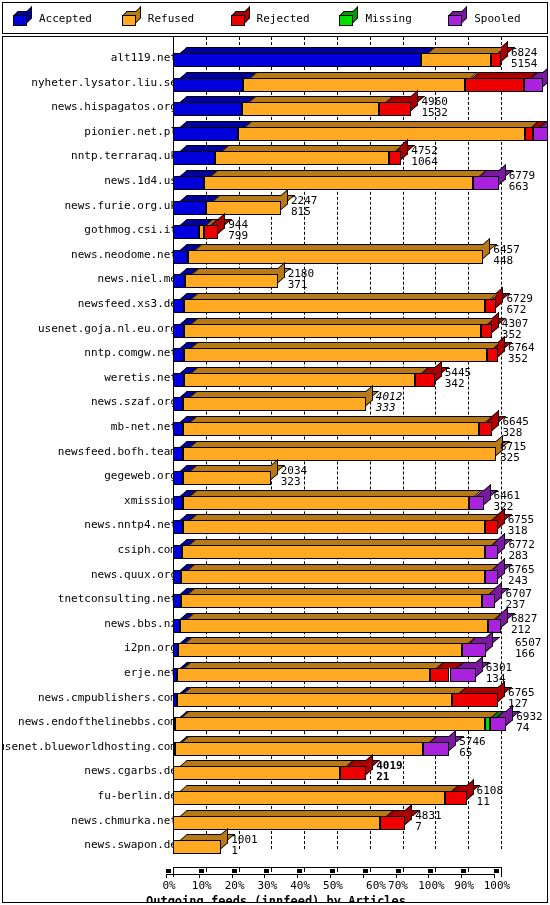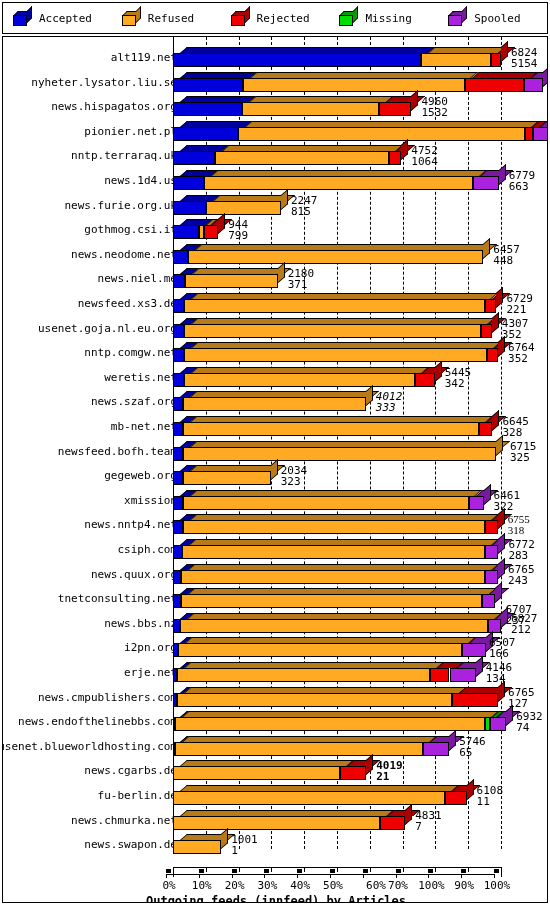--- a/index.html
+++ b/index.html
@@ -271,21 +271,21 @@
           <div class="barwrap">
             <div class="segtop" style="left: 7px; width: 11.48px; background: rgb(0, 0, 159);"></div>
             <div class="seg" style="left: 0px; width: 11.48px; background: rgb(0, 0, 221);"></div>
             <div class="segtop" style="left: 18.48px; width: 300.448px; background: rgb(184, 122, 24);"></div>
             <div class="seg" style="left: 11.48px; width: 300.448px; background: rgb(255, 170, 34);"></div>
             <div class="segtop" style="left: 318.928px; width: 11.48px; background: rgb(171, 0, 0);"></div>
             <div class="seg" style="left: 311.928px; width: 11.48px; background: rgb(238, 0, 0);"></div>
             <div class="endcap" style="left: 323.408px; background: rgb(171, 0, 0);"></div>
             <div class="vlabels" style="left: 333.408px;">
               <div>6729</div>
-              <div>221</div>
+              <div>672</div>
             </div>
           </div>
         </div>
         <div class="row" style="top: 276.6px;">
           <div class="rowlabel">usenet.goja.nl.eu.org</div>
           <div class="barwrap">
             <div class="segtop" style="left: 7px; width: 11.152px; background: rgb(0, 0, 159);"></div>
             <div class="seg" style="left: 0px; width: 11.152px; background: rgb(0, 0, 221);"></div>
             <div class="segtop" style="left: 18.152px; width: 296.84px; background: rgb(184, 122, 24);"></div>
             <div class="seg" style="left: 11.152px; width: 296.84px; background: rgb(255, 170, 34);"></div>
@@ -361,21 +361,21 @@
           </div>
         </div>
         <div class="row" style="top: 399.6px;">
           <div class="rowlabel">newsfeed.bofh.team</div>
           <div class="barwrap">
             <div class="segtop" style="left: 7px; width: 10.168px; background: rgb(0, 0, 159);"></div>
             <div class="seg" style="left: 0px; width: 10.168px; background: rgb(0, 0, 221);"></div>
             <div class="segtop" style="left: 17.168px; width: 312.584px; background: rgb(184, 122, 24);"></div>
             <div class="seg" style="left: 10.168px; width: 312.584px; background: rgb(255, 170, 34);"></div>
             <div class="endcap" style="left: 322.752px; background: rgb(184, 122, 24);"></div>
-            <div class="vlabels" style="left: 337px;">
+            <div class="vlabels" style="left: 327px;">
               <div>6715</div>
               <div>325</div>
             </div>
           </div>
         </div>
         <div class="row" style="top: 424.2px;">
           <div class="rowlabel">gegeweb.org</div>
           <div class="barwrap">
             <div class="segtop" style="left: 7px; width: 10.168px; background: rgb(0, 0, 159);"></div>
             <div class="seg" style="left: 0px; width: 10.168px; background: rgb(0, 0, 221);"></div>
@@ -407,21 +407,21 @@
         <div class="row" style="top: 473.4px;">
           <div class="rowlabel">news.nntp4.net</div>
           <div class="barwrap">
             <div class="segtop" style="left: 7px; width: 10.168px; background: rgb(0, 0, 159);"></div>
             <div class="seg" style="left: 0px; width: 10.168px; background: rgb(0, 0, 221);"></div>
             <div class="segtop" style="left: 17.168px; width: 301.76px; background: rgb(184, 122, 24);"></div>
             <div class="seg" style="left: 10.168px; width: 301.76px; background: rgb(255, 170, 34);"></div>
             <div class="segtop" style="left: 318.928px; width: 12.792px; background: rgb(171, 0, 0);"></div>
             <div class="seg" style="left: 311.928px; width: 12.792px; background: rgb(238, 0, 0);"></div>
             <div class="endcap" style="left: 324.72px; background: rgb(171, 0, 0);"></div>
-            <div class="vlabels" style="left: 334.72px; font-family: Liberation Serif, serif;">
+            <div class="vlabels" style="left: 334.72px;">
               <div>6755</div>
               <div>318</div>
             </div>
           </div>
         </div>
         <div class="row" style="top: 498px;">
           <div class="rowlabel">csiph.com</div>
           <div class="barwrap">
             <div class="segtop" style="left: 7px; width: 8.856px; background: rgb(0, 0, 159);"></div>
             <div class="seg" style="left: 0px; width: 8.856px; background: rgb(0, 0, 221);"></div>
@@ -455,21 +455,21 @@
         <div class="row" style="top: 547.2px;">
           <div class="rowlabel">tnetconsulting.net</div>
           <div class="barwrap">
             <div class="segtop" style="left: 7px; width: 7.544px; background: rgb(0, 0, 159);"></div>
             <div class="seg" style="left: 0px; width: 7.544px; background: rgb(0, 0, 221);"></div>
             <div class="segtop" style="left: 14.544px; width: 301.76px; background: rgb(184, 122, 24);"></div>
             <div class="seg" style="left: 7.544px; width: 301.76px; background: rgb(255, 170, 34);"></div>
             <div class="segtop" style="left: 316.304px; width: 13.12px; background: rgb(122, 24, 159);"></div>
             <div class="seg" style="left: 309.304px; width: 13.12px; background: rgb(170, 34, 221);"></div>
             <div class="endcap" style="left: 322.424px; background: rgb(122, 24, 159);"></div>
-            <div class="vlabels" style="left: 332.424px; margin-top: 16px;">
+            <div class="vlabels" style="left: 332.424px;">
               <div>6707</div>
               <div>237</div>
             </div>
           </div>
         </div>
         <div class="row" style="top: 571.8px;">
           <div class="rowlabel">news.bbs.nz</div>
           <div class="barwrap">
             <div class="segtop" style="left: 7px; width: 6.56px; background: rgb(0, 0, 159);"></div>
             <div class="seg" style="left: 0px; width: 6.56px; background: rgb(0, 0, 221);"></div>
@@ -487,40 +487,40 @@
         <div class="row" style="top: 596.4px;">
           <div class="rowlabel">i2pn.org</div>
           <div class="barwrap">
             <div class="segtop" style="left: 7px; width: 5.248px; background: rgb(0, 0, 159);"></div>
             <div class="seg" style="left: 0px; width: 5.248px; background: rgb(0, 0, 221);"></div>
             <div class="segtop" style="left: 12.248px; width: 283.72px; background: rgb(184, 122, 24);"></div>
             <div class="seg" style="left: 5.248px; width: 283.72px; background: rgb(255, 170, 34);"></div>
             <div class="segtop" style="left: 295.968px; width: 23.944px; background: rgb(122, 24, 159);"></div>
             <div class="seg" style="left: 288.968px; width: 23.944px; background: rgb(170, 34, 221);"></div>
             <div class="endcap" style="left: 312.912px; background: rgb(122, 24, 159);"></div>
-            <div class="vlabels" style="left: 316px;">
+            <div class="vlabels" style="left: 342px;">
               <div>6507</div>
               <div>166</div>
             </div>
           </div>
         </div>
         <div class="row" style="top: 621px;">
           <div class="rowlabel">erje.net</div>
           <div class="barwrap">
             <div class="segtop" style="left: 7px; width: 4.264px; background: rgb(0, 0, 159);"></div>
             <div class="seg" style="left: 0px; width: 4.264px; background: rgb(0, 0, 221);"></div>
             <div class="segtop" style="left: 11.264px; width: 252.56px; background: rgb(184, 122, 24);"></div>
             <div class="seg" style="left: 4.264px; width: 252.56px; background: rgb(255, 170, 34);"></div>
             <div class="segtop" style="left: 263.824px; width: 19.68px; background: rgb(171, 0, 0);"></div>
             <div class="seg" style="left: 256.824px; width: 19.68px; background: rgb(238, 0, 0);"></div>
             <div class="segtop" style="left: 283.504px; width: 26.24px; background: rgb(122, 24, 159);"></div>
             <div class="seg" style="left: 276.504px; width: 26.24px; background: rgb(170, 34, 221);"></div>
             <div class="endcap" style="left: 302.744px; background: rgb(122, 24, 159);"></div>
             <div class="vlabels" style="left: 312.744px;">
-              <div>4146</div>
+              <div>6301</div>
               <div>134</div>
             </div>
           </div>
         </div>
         <div class="row" style="top: 645.6px;">
           <div class="rowlabel">news.cmpublishers.com</div>
           <div class="barwrap">
             <div class="segtop" style="left: 7px; width: 3.936px; background: rgb(0, 0, 159);"></div>
             <div class="seg" style="left: 0px; width: 3.936px; background: rgb(0, 0, 221);"></div>
             <div class="segtop" style="left: 10.936px; width: 275.52px; background: rgb(184, 122, 24);"></div>

